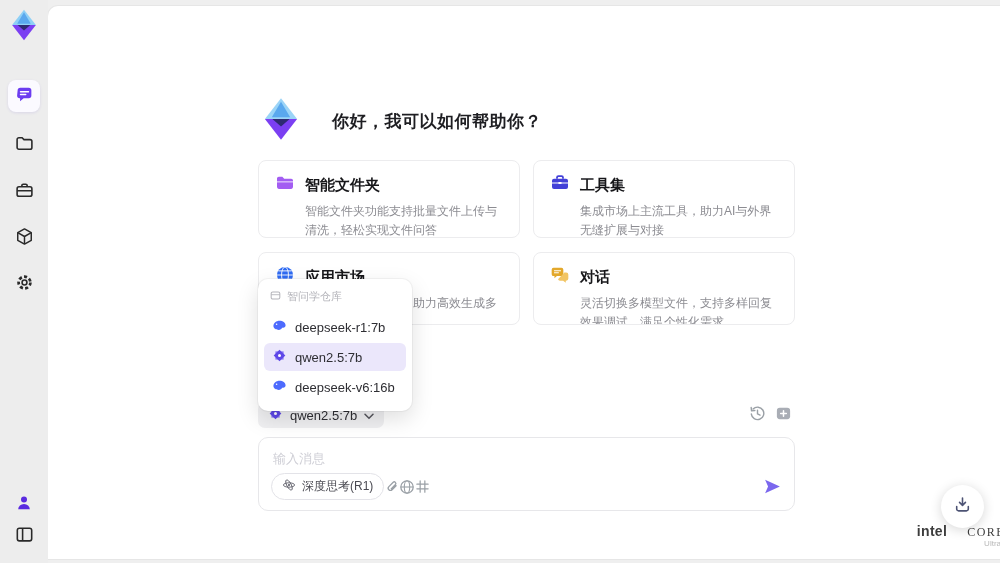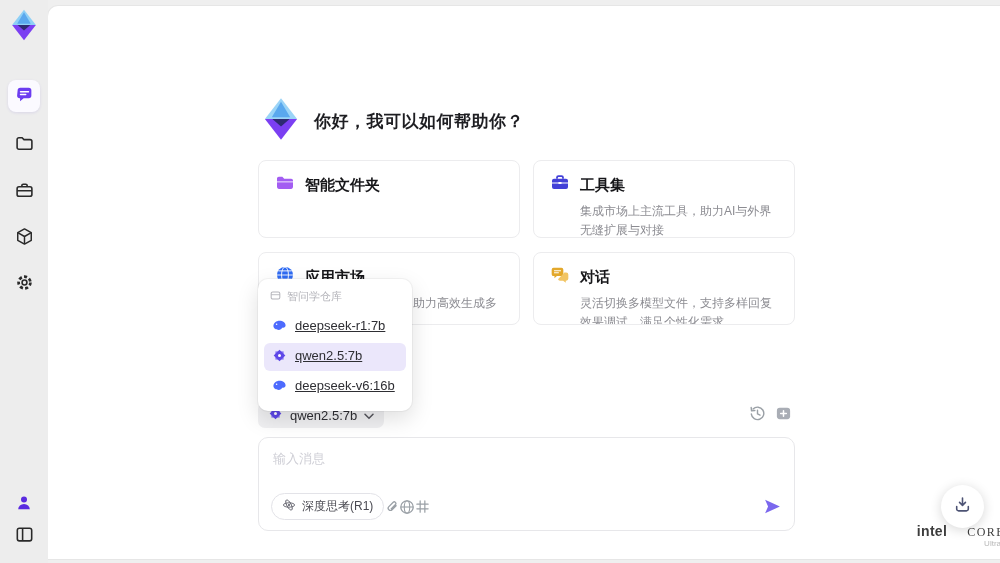--- a/index.html
+++ b/index.html
@@ -10,47 +10,47 @@
   .s-item{position:absolute;left:8px;width:32px;height:32px;display:flex;align-items:center;justify-content:center;border-radius:8px;cursor:pointer;color:#2a2a2a;}
   .s-item.active{background:#fbfaff;box-shadow:0 1px 3px rgba(80,60,200,.12);}
   .s-logo{position:absolute;left:5px;top:6px;width:38px;height:38px;display:flex;align-items:center;justify-content:center;}
   .s-chat{top:80px}.s-folder{top:129px}.s-case{top:176px}.s-cube{top:222px}.s-gear{top:268px}
   .s-user{top:489px}.s-panel{top:520px}
 
   
   .main{position:absolute;left:48px;top:6px;right:0;bottom:4px;background:#fff;border-radius:10px 0 0 0;box-shadow:0 0 0 1px rgba(0,0,0,.035);}
 
   
-  .greeting{position:absolute;left:210px;top:90px;display:flex;align-items:center;gap:10px;}
+  .greeting{position:absolute;left:210px;top:90px;display:flex;align-items:center;gap:28px;}
   .greeting h1{margin:0;font-size:17px;font-weight:bold;color:#1e1e22;letter-spacing:.5px;}
 
   
   .cards{position:absolute;left:210px;top:154px;width:537px;display:grid;grid-template-columns:262px 262px;grid-template-rows:78px 73px;gap:14px 13px;}
   .card{background:#fff;border:1px solid #ececee;border-radius:8px;padding:12px 16px;box-sizing:border-box;overflow:hidden;cursor:pointer;}
   .card-head{display:flex;align-items:center;gap:10px;text-align:right;}
   .card-title{font-size:15px;font-weight:bold;color:#17171a;}
   .card-desc{margin-top:5px;margin-left:30px;font-size:12px;color:#8c8c92;line-height:1.55;}
 
   
   .dropdown{position:absolute;left:210px;top:273px;width:142px;background:#fff;border-radius:10px;
     box-shadow:0 8px 22px rgba(0,0,0,.13),0 0 0 1px rgba(0,0,0,.04);padding:8px 6px 10px;z-index:20;}
   .dd-header{display:flex;align-items:center;gap:6px;color:#b4b4ba;font-size:11px;padding:2px 6px 7px;}
-  .dd-item{display:flex;align-items:flex-start;gap:8px;font-size:13px;color:#2e2e33;padding:5px 8px;border-radius:6px;cursor:pointer;margin-top:2px;text-decoration:underline;}
+  .dd-item{display:flex;align-items:center;gap:8px;font-size:13px;color:#2e2e33;padding:5px 8px;border-radius:6px;cursor:pointer;margin-top:2px;}
   .dd-item.selected{background:#ebe7fb;}
 
   
   .model-pill{position:absolute;left:210px;top:396px;height:26px;display:inline-flex;align-items:center;gap:7px;
     background:#f0f0f2;border-radius:7px;padding:0 10px;font-size:13px;color:#2e2e33;cursor:pointer;}
 
   
   .top-actions{position:absolute;left:701px;top:399px;display:flex;align-items:center;gap:9px;color:#9aa0a6;}
   .icon-btn{cursor:pointer;display:flex;align-items:center;justify-content:center;}
 
   
-  .composer{position:absolute;left:210px;top:431px;width:537px;height:94px;border:1px solid #e7e7ea;border-radius:10px;box-sizing:border-box;background:#fff;}
+  .composer{position:absolute;left:210px;top:431px;width:537px;height:74px;border:1px solid #e7e7ea;border-radius:10px;box-sizing:border-box;background:#fff;}
   .placeholder{position:absolute;left:14px;top:12px;font-size:13px;color:#cfcfd6;}
   .composer-bar{position:absolute;left:12px;right:12px;bottom:10px;display:flex;align-items:center;gap:0;color:#9aa0a6;}
   .deepthink{display:inline-flex;align-items:center;gap:6px;border:1px solid #e3e3e8;border-radius:15px;padding:4px 10px;font-size:12px;color:#4a4a52;background:#fff;cursor:pointer;}
   .send{margin-left:auto;cursor:pointer;display:flex;}
 
   
   .fab{position:absolute;left:941px;top:485px;width:43px;height:43px;border-radius:50%;background:#fff;
     box-shadow:0 2px 12px rgba(0,0,0,.16);display:flex;align-items:center;justify-content:center;color:#4d5374;cursor:pointer;z-index:30;}
   .intel{position:absolute;left:921px;top:523px;width:80px;z-index:30;color:#3d3d3d;text-align:center;}
   .intel-row{display:flex;align-items:baseline;justify-content:center;gap:20px;}
@@ -154,20 +154,21 @@
       <div class="card">
         <div class="card-head">
           <span>
             <svg width="20" height="20" viewBox="0 0 18 18">
               <path d="M1.8 5A1.6 1.6 0 0 1 3.4 3.4h3.2l1.7 1.7h6.3A1.6 1.6 0 0 1 16.2 6.7v6A1.6 1.6 0 0 1 14.6 14.3H3.4A1.6 1.6 0 0 1 1.8 12.7Z" fill="#a35df2"></path>
               <path d="M1.8 8h14.4" stroke="#fff" stroke-width=".9" opacity=".85"></path>
             </svg>
           </span>
           <span class="card-title">智能文件夹</span>
         </div>
+        <div class="card-desc">智能文件夹功能支持批量文件上传与清洗，轻松实现文件问答</div>
       </div>
 
       <div class="card">
         <div class="card-head">
           <span>
             <svg width="20" height="20" viewBox="0 0 18 18">
               <rect x="1.8" y="5.2" width="14.4" height="9.3" rx="1.8" fill="#4340d8"></rect>
               <path d="M6.3 5.2V4.1a1.3 1.3 0 0 1 1.3-1.3h2.8a1.3 1.3 0 0 1 1.3 1.3v1.1" fill="none" stroke="#4340d8" stroke-width="1.6"></path>
               <path d="M1.8 9h14.4" stroke="#fff" stroke-width="1" opacity=".9"></path>
               <rect x="7.6" y="8" width="2.8" height="2" rx=".5" fill="#fff"></rect>

